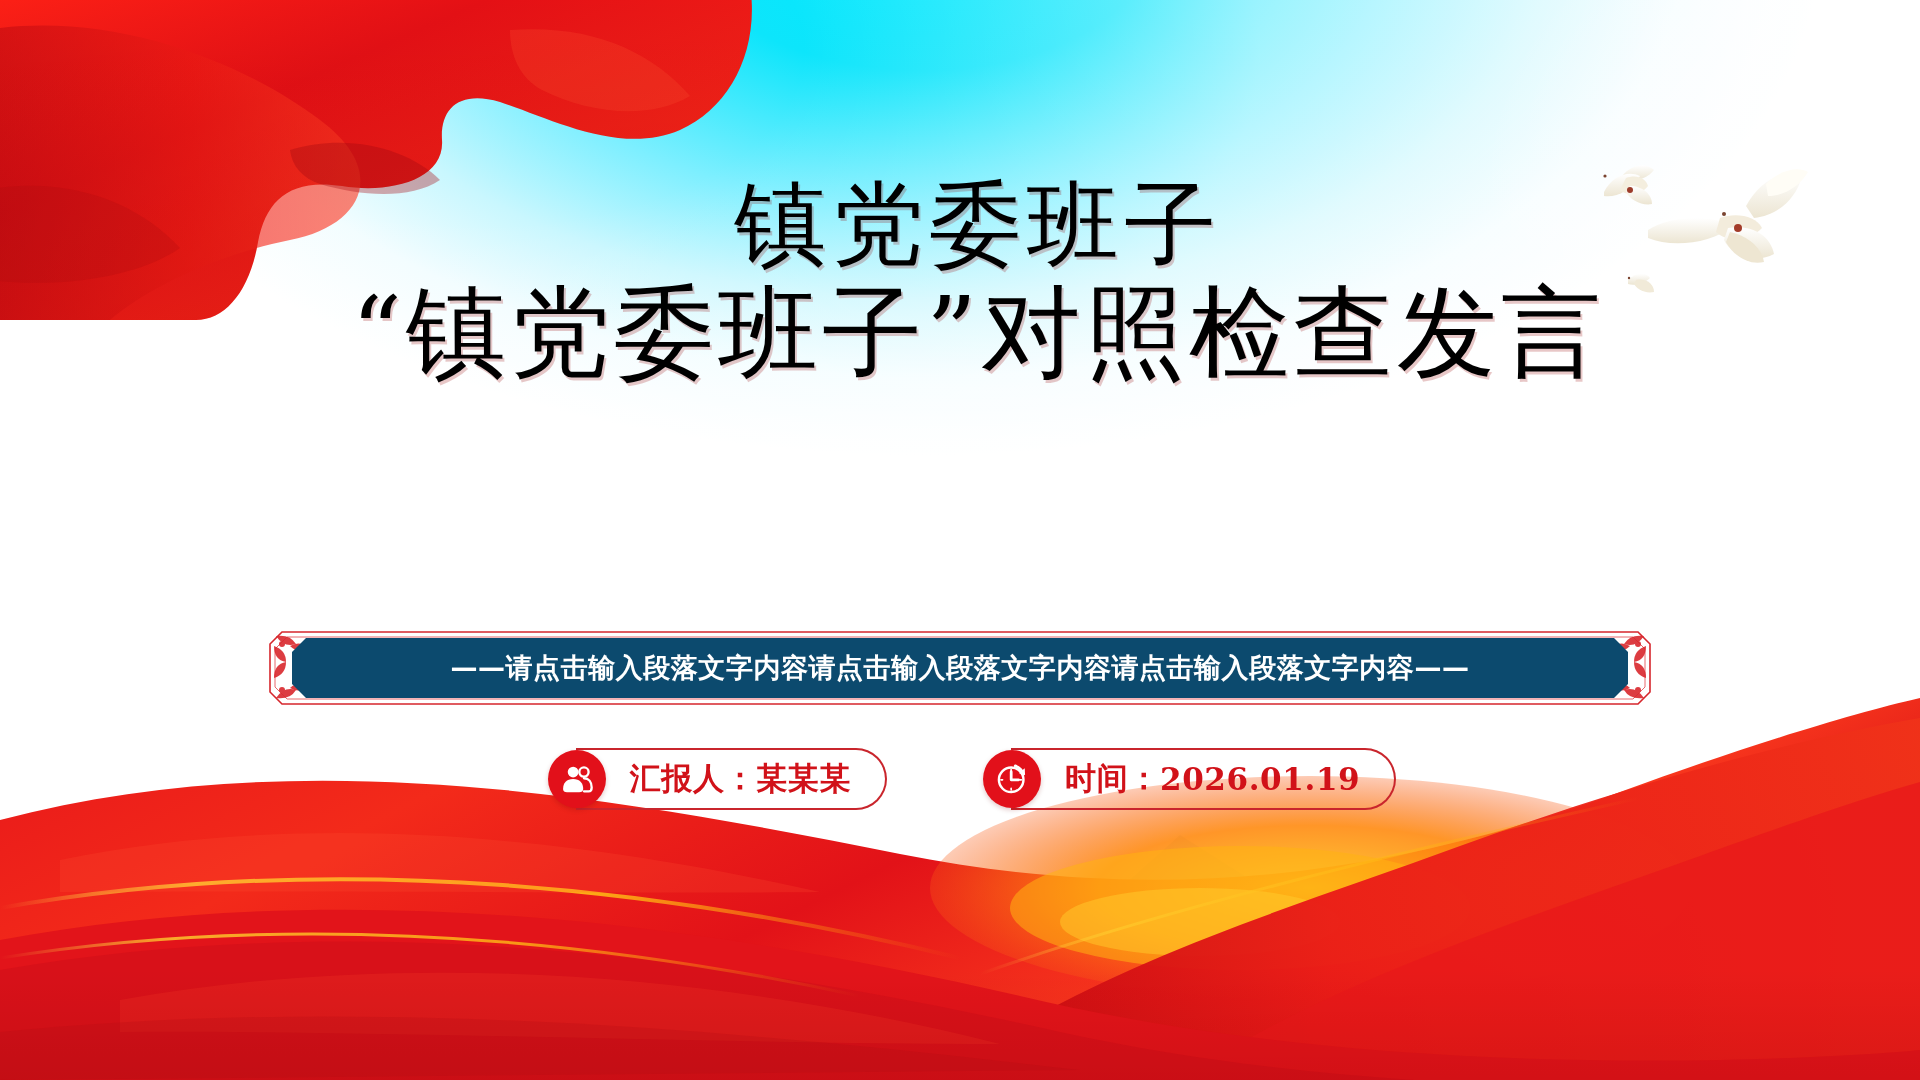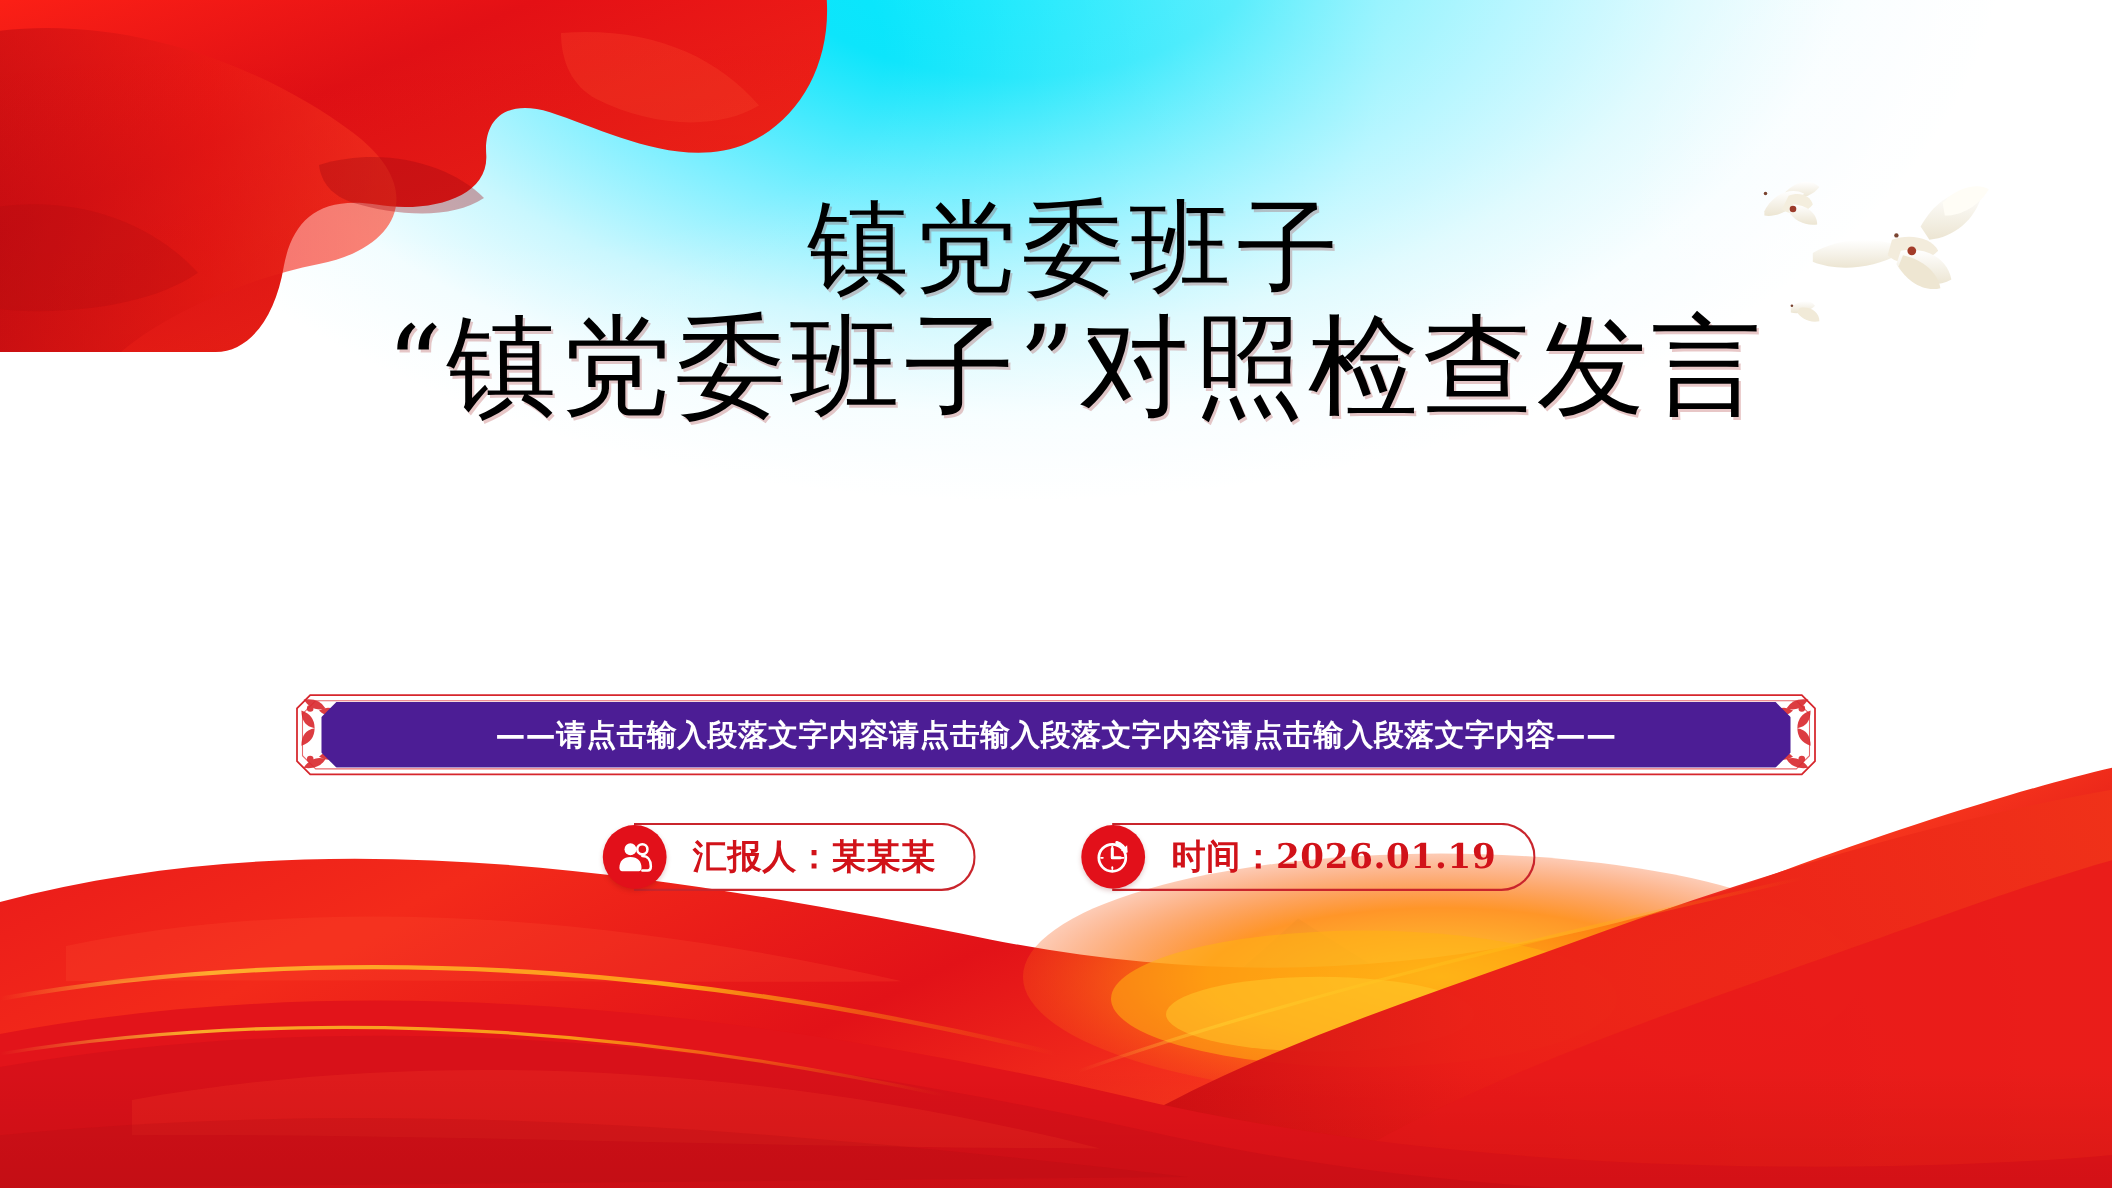--- a/index.html
+++ b/index.html
@@ -59,21 +59,21 @@
   .tl3{ font-size:100px; margin-top:6px; letter-spacing:.04em;}
 
   
   .banner{
     position:absolute; left:50%; transform:translateX(-50%);
     top:630px; width:1384px; height:76px; z-index:22;
   }
   .banner-orn{ position:absolute; inset:0; }
   .banner-plate{
     position:absolute; left:24px; top:8px; right:24px; height:60px;
-    background:#4c1d95;
+    background:#0c4a6e;
     clip-path:polygon(14px 0, calc(100% - 14px) 0, 100% 14px, 100% calc(100% - 14px), calc(100% - 14px) 100%, 14px 100%, 0 calc(100% - 14px), 0 14px);
     display:flex; align-items:center; justify-content:center;
   }
   .banner-text{
     color:#ffffff; font-size:27px; font-weight:700;
     font-family:"DejaVu Sans","Liberation Sans",sans-serif;
     letter-spacing:.02em; white-space:nowrap;
   }
 
   

